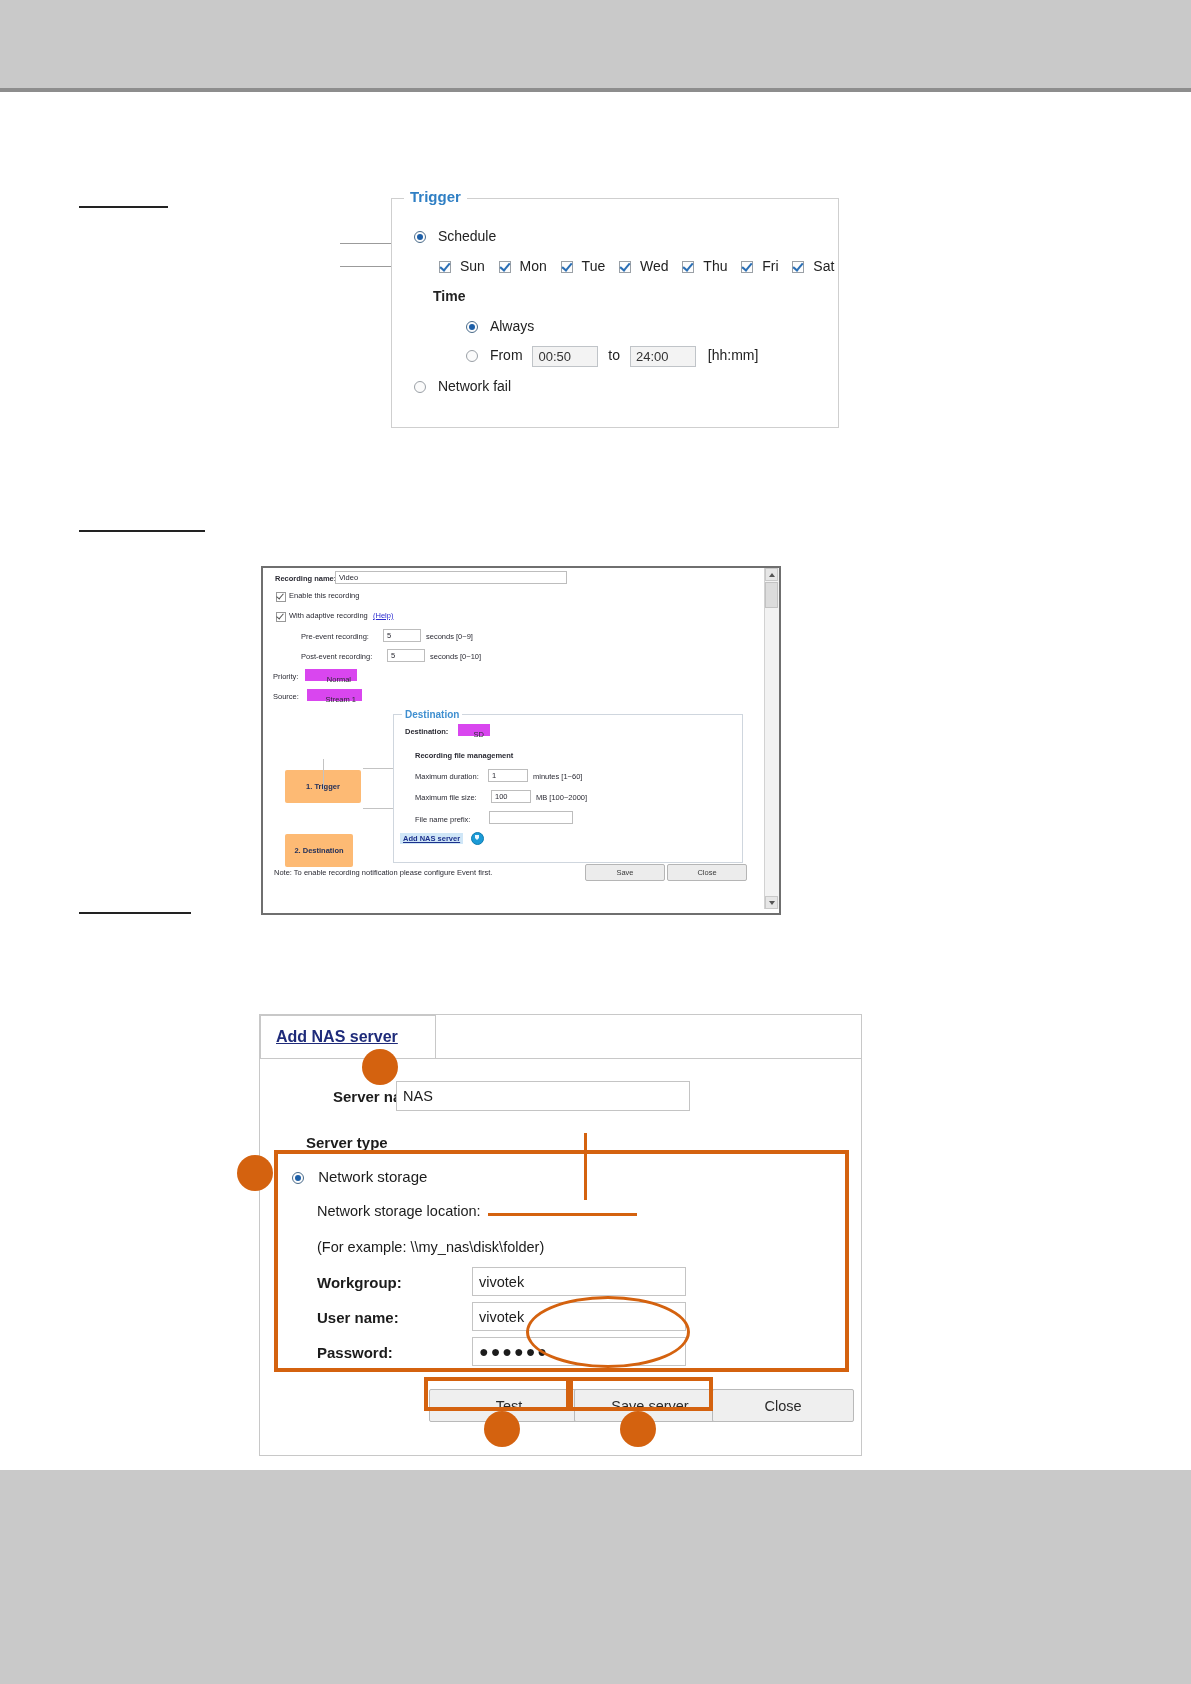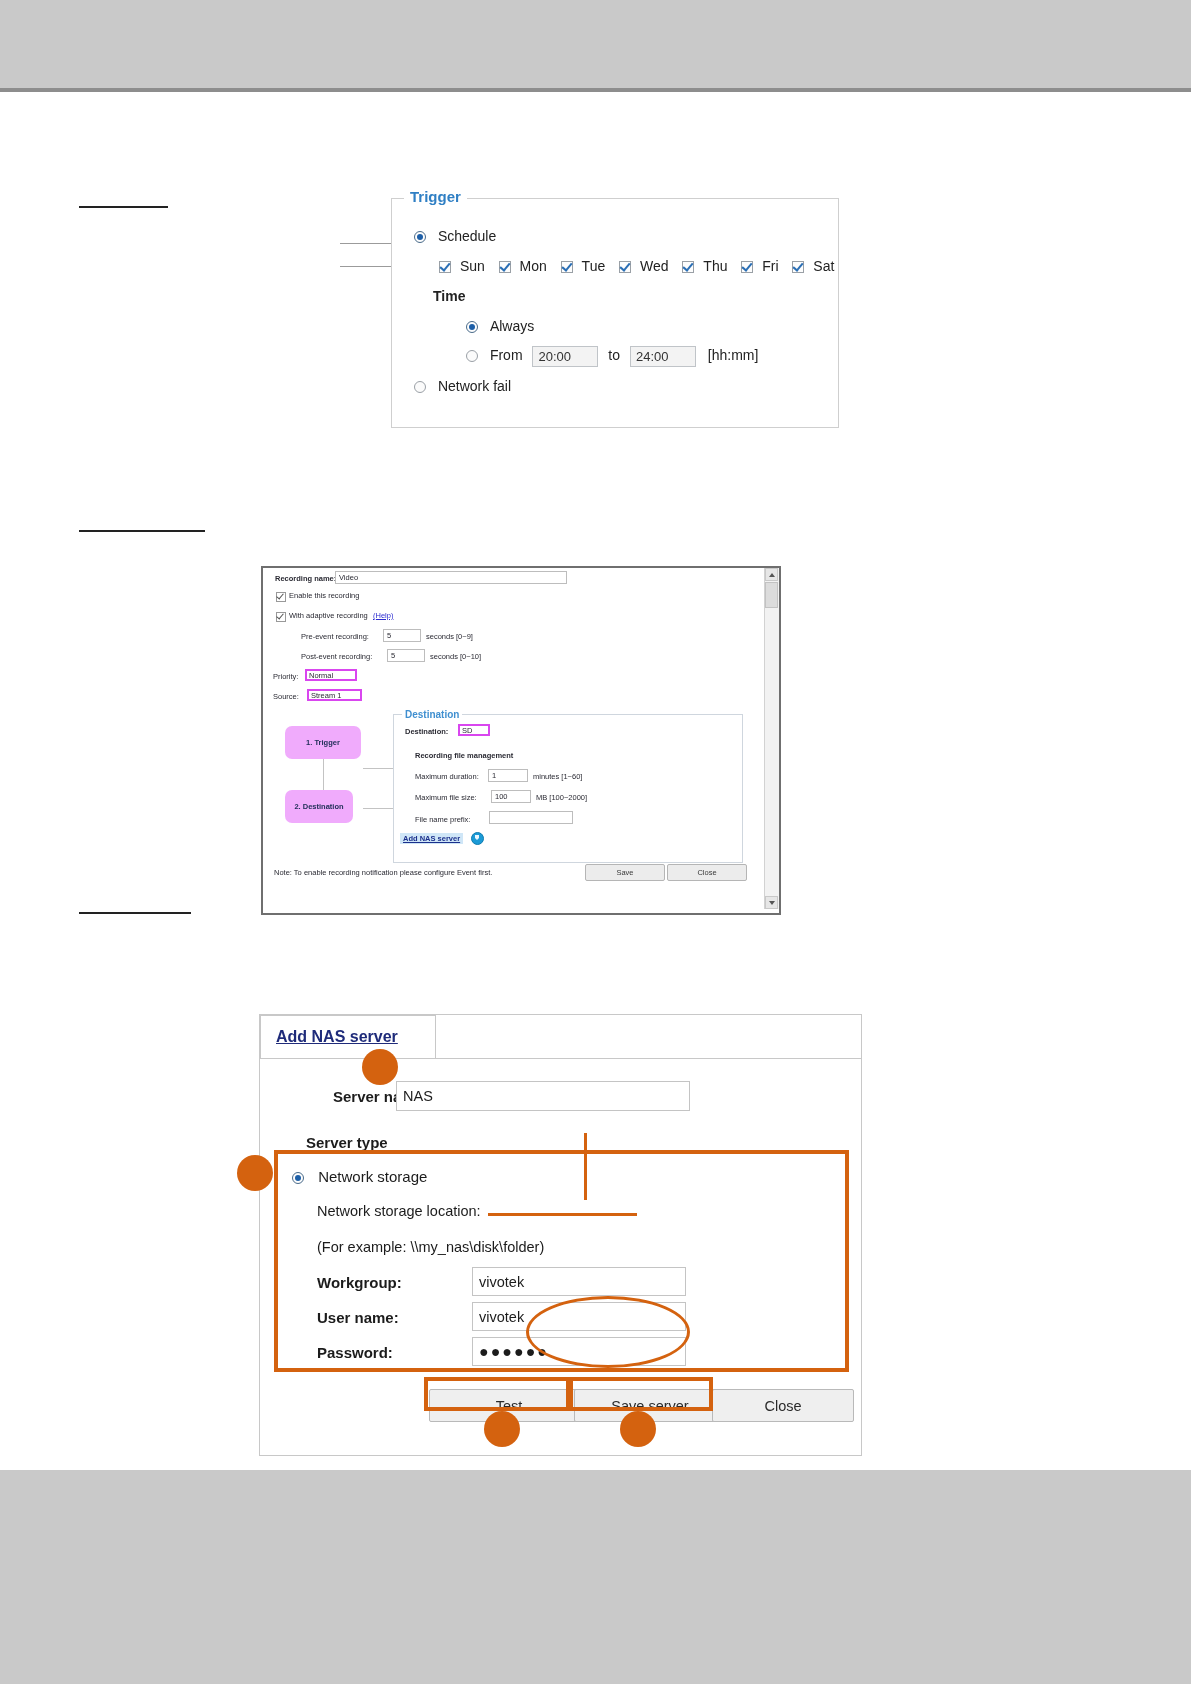--- a/index.html
+++ b/index.html
@@ -71,27 +71,27 @@
     position:absolute;border:1px solid #bdbdbd;background:#fff;height:11px;
   }
   #shot .s-cbx{
     position:absolute;width:8px;height:8px;border:1px solid #999;background:#fff;
   }
   #shot .s-cbx:after{
     content:"";position:absolute;left:1px;top:-1px;width:3px;height:6px;
     border:solid #555;border-width:0 1px 1px 0;transform:rotate(40deg);
   }
   #shot .s-sel{
-    position:absolute;border:2px solid #d946ef;background:#fff;height:12px;
-    font-size:7.5px;color:#2a2a33;padding-left:2px;box-sizing:border-box;
+    position:absolute;border:6px solid #d946ef;background:#fff;height:12px;
+    font-size:7.5px;color:#2a2a33;padding-left:2px;box-sizing:border-box;text-align:right;
   }
   #shot .step{
-    position:absolute;background:#f0abfc;border-radius:7px;
+    position:absolute;background:#fdba74;border-radius:2px;
     font-size:7.5px;font-weight:bold;color:#22305a;
-    display:flex;align-items:center;justify-content:center;
+    display:flex;align-items:center;justify-content:center;margin-top:44px;
   }
   #shot .dest-fs{position:absolute;border:1px solid #cfd6de;background:#fff;}
   #shot .dest-lg{position:absolute;background:#fff;color:#3f8fd0;font-weight:bold;font-size:10px;padding:0 3px;}
   #shot .nas-link{
     position:absolute;background:#cfe6f7;padding:1px 3px;font-size:7.5px;
     font-weight:bold;color:#1b2f8c;text-decoration:underline;
   }
   #shot .nas-dot{
     position:absolute;width:11px;height:11px;border-radius:50%;
     background:#1b9ad6;border:1px solid #0e7cb0;
@@ -216,21 +216,21 @@
 <div class="tp-row" style="left:433px;top:288px;font-weight:bold;">Time</div>
 
 <div class="tp-row" style="left:466px;top:318px;">
   <span class="radio on"></span>
   <span style="margin-left:8px;">Always</span>
 </div>
 
 <div class="tp-row" style="left:466px;top:346px;">
   <span class="radio"></span>
   <span style="margin-left:8px;">From</span>
-  <span class="tbox" style="width:66px;margin-left:6px;">20:00</span>
+  <span class="tbox" style="width:66px;margin-left:6px;">00:50</span>
   <span style="margin-left:6px;">to</span>
   <span class="tbox" style="width:66px;margin-left:6px;">24:00</span>
   <span style="margin-left:8px;">[hh:mm]</span>
 </div>
 
 <div class="tp-row" style="left:414px;top:378px;">
   <span class="radio"></span>
   <span style="margin-left:8px;">Network fail</span>
 </div>
 

